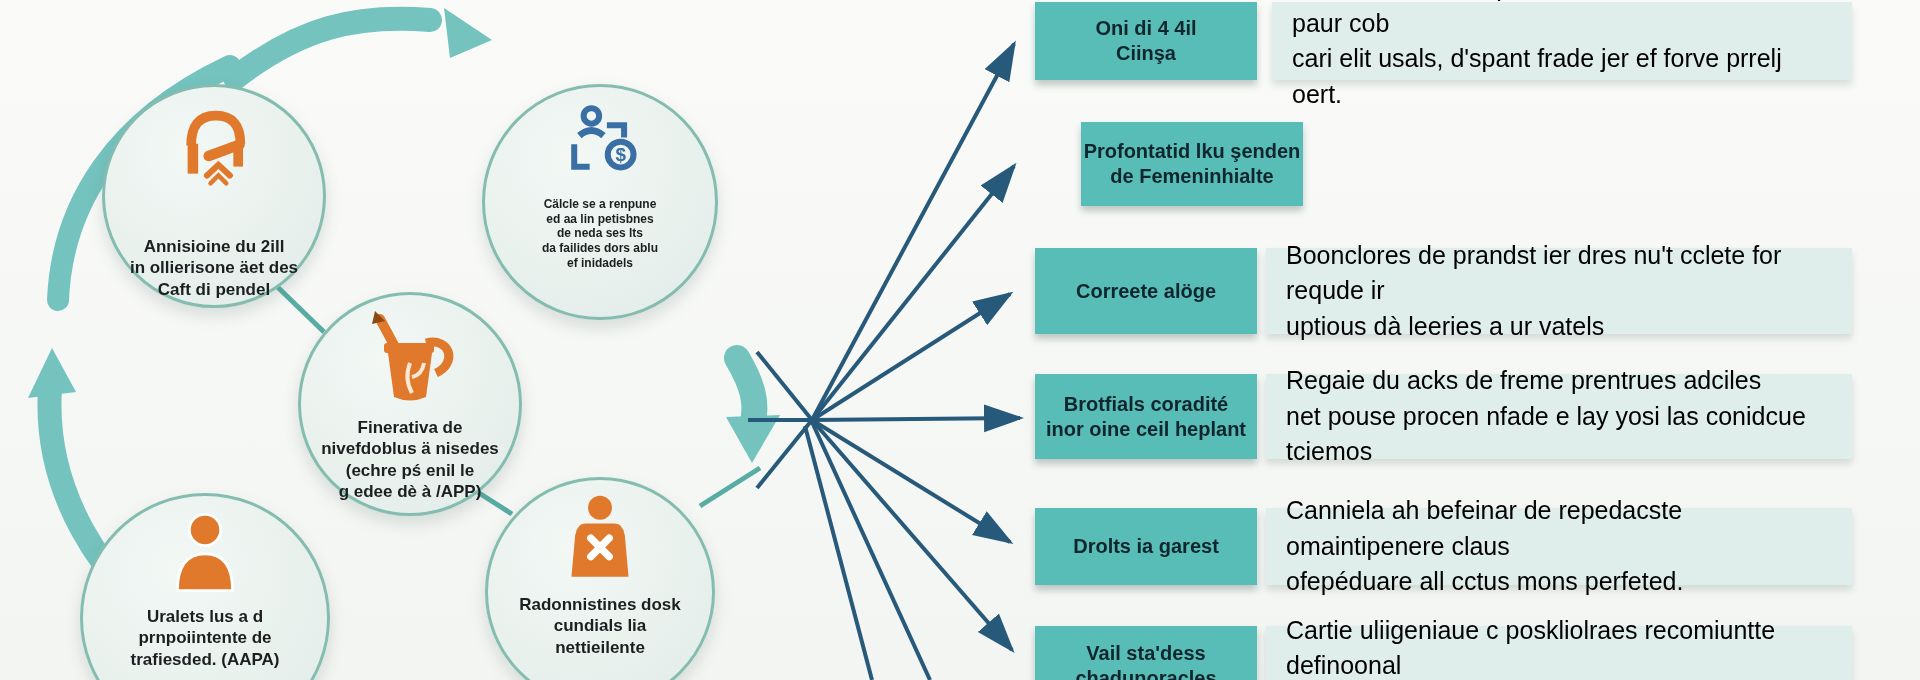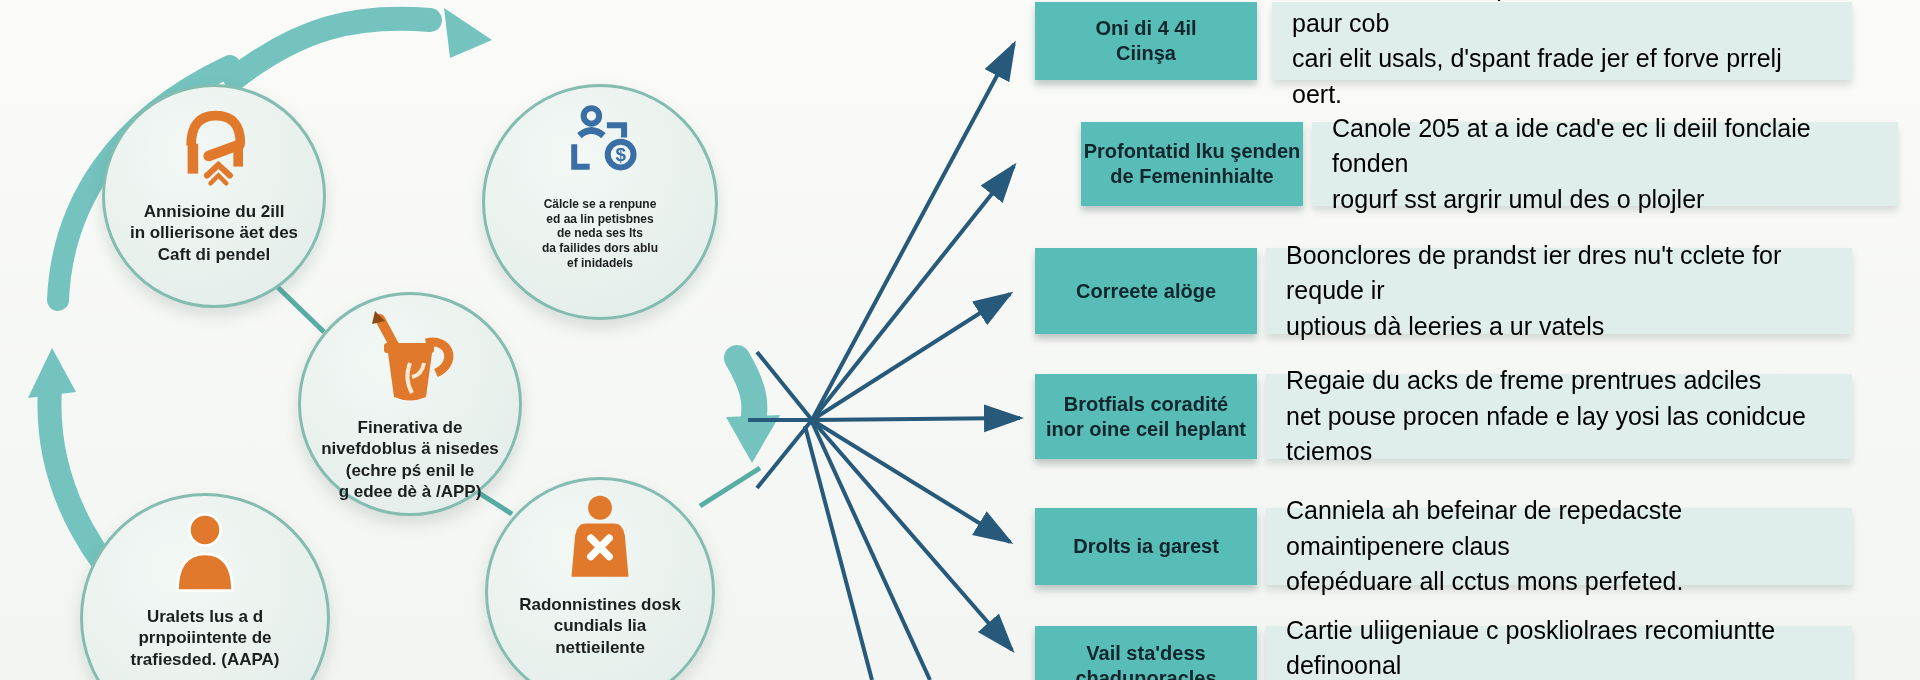--- a/index.html
+++ b/index.html
@@ -64,21 +64,21 @@
       <line x1="812" y1="420" x2="1014" y2="166" marker-end="url(#mhead)"></line>
       <line x1="812" y1="420" x2="1010" y2="294" marker-end="url(#mhead)"></line>
       <line x1="812" y1="420" x2="1020" y2="418" marker-end="url(#mhead)"></line>
       <line x1="812" y1="420" x2="1010" y2="542" marker-end="url(#mhead)"></line>
       <line x1="812" y1="420" x2="1012" y2="650" marker-end="url(#mhead)"></line>
       <line x1="812" y1="422" x2="930" y2="680"></line>
       <line x1="805" y1="426" x2="872" y2="680"></line>
     </g>
   </svg>
 
-  <div class="circle circle--c1" style="left:102px;top:84px;width:224px;height:224px;padding-top:18px;">
+  <div class="circle circle--c1" style="left:102px;top:84px;width:224px;height:224px;padding-top:18px;gap:35px;">
     <span class="circle-icon">
       <svg width="96" height="88" viewBox="0 0 100 100">
         <path d="M24 46 Q24 12 52 12 Q80 12 80 44" fill="none" stroke="#e0792b" stroke-width="11"></path>
         <rect x="20" y="44" width="12" height="34" fill="#e0792b"></rect>
         <rect x="72" y="42" width="11" height="28" fill="#e0792b"></rect>
         <line x1="44" y1="58" x2="79" y2="45" stroke="#e0792b" stroke-width="12" stroke-linecap="round"></line>
         <path d="M42 80 L55 68 L68 80" stroke="#e0792b" stroke-width="7" fill="none" stroke-linecap="round"></path>
         <path d="M46 89 L55 80 L64 89" stroke="#e0792b" stroke-width="5" fill="none" stroke-linecap="round"></path>
       </svg>
     </span>
@@ -151,22 +151,20 @@
 
   <div class="row" style="top:2px;height:78px;gap:6px;">
     <div class="row-label">Oni di 4 4il
 Ciinşa</div>
     <div class="row-desc">Cruren aoiles nue posiles à vaneratén alou es paur cob
 cari elit usals, d'spant frade jer ef forve prrelj oert.</div>
   </div>
   <div class="row" style="top:122px;height:84px;margin-left:46px;">
     <div class="row-label">Profontatid lku şenden
 de Femeninhialte</div>
-    <div class="row-desc">Canole 205 at a ide cad'e ec li deiil fonclaie fonden
-rogurf sst argrir umul des o plojler</div>
   </div>
   <div class="row" style="top:374px;height:85px;">
     <div class="row-label">Brotfials coradité
 inor oine ceil heplant</div>
     <div class="row-desc">Regaie du acks de freme prentrues adciles
 net pouse procen nfade e lay yosi las conidcue tciemos</div>
   </div>
   <div class="row" style="top:248px;height:86px;">
     <div class="row-label">Correete alöge</div>
     <div class="row-desc">Boonclores de prandst ier dres nu't cclete for requde ir

